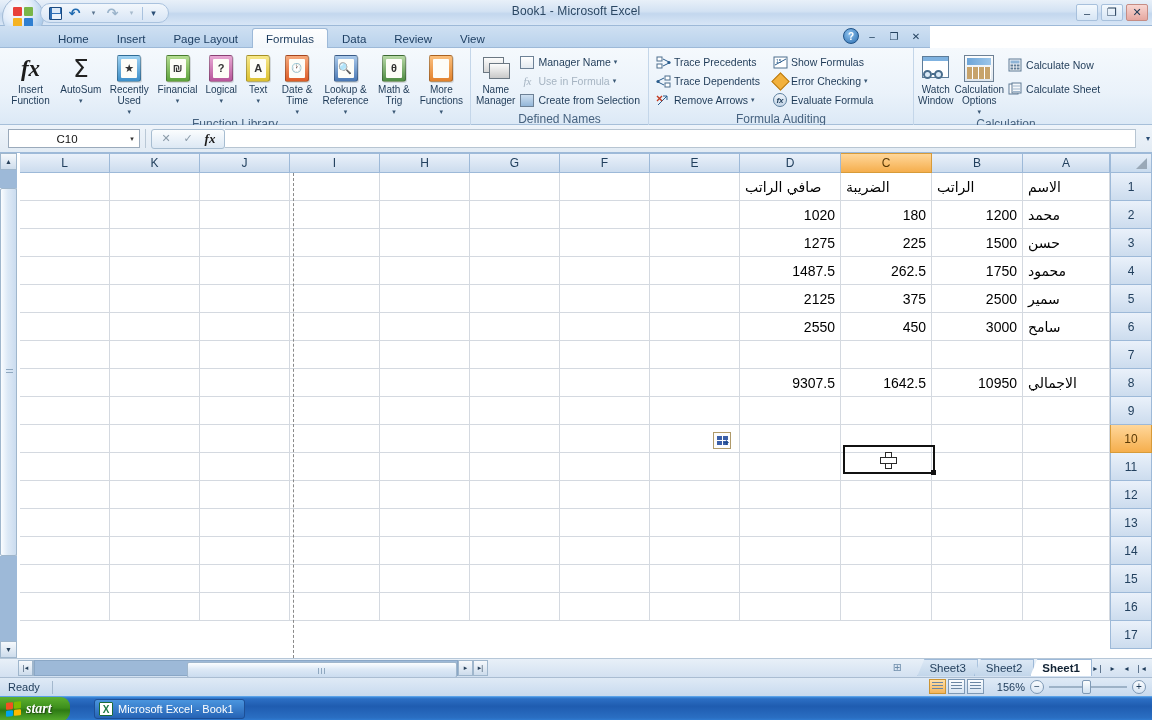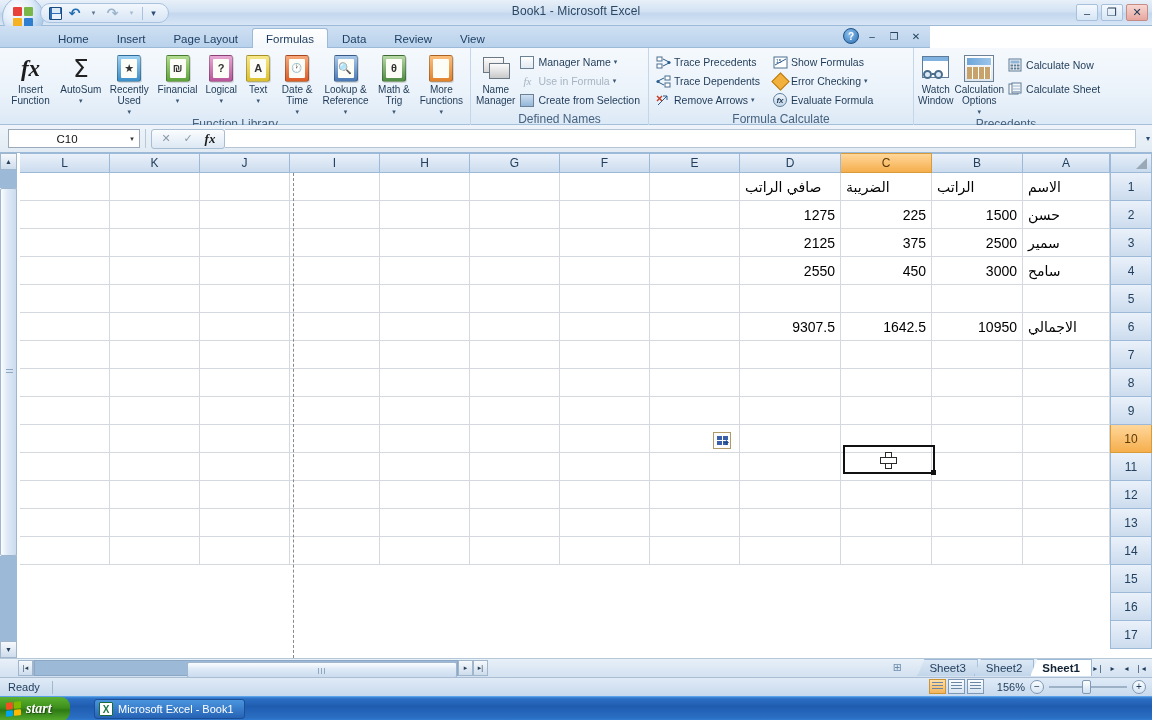--- a/index.html
+++ b/index.html
@@ -554,21 +554,21 @@
               <span class="caret">▾</span>
             </div>
             <div class="smallbtn">
               <span class="si">
                   <span class="ic-circ">fx</span>
                 </span>
               <span>Evaluate Formula</span>
             </div>
           </div>
         </div>
-        <div class="group-label">Formula Calculate</div>
+        <div class="group-label">Formula Auditing</div>
       </div>
 
       <div class="group" style="width:185px;">
         <div class="group-items">
           <div class="bigbtn" style="width:48px;">
             <div class="ic">
                 <span class="watch-ic">
                   <span class="win"></span>
                   <span class="bar"></span>
                   <span class="g1"></span>
@@ -606,21 +606,21 @@
                 <svg width="14" height="14" viewBox="0 0 14 14">
                     <rect x="1" y="2" width="9" height="10" fill="#fff" stroke="#5e7b95"></rect>
                     <rect x="4" y="1" width="9" height="10" fill="#f5f8fb" stroke="#5e7b95"></rect>
                     <path d="M5 4 H12 M5 7 H12 M5 9.5 H12" stroke="#9fb6cc"></path>
                   </svg>
               </span>
               <span>Calculate Sheet</span>
             </div>
           </div>
         </div>
-        <div class="group-label">Precedents</div>
+        <div class="group-label">Calculation</div>
       </div>
 
     </div>
   </div>
 
   <div class="fbar">
     <div class="namebox">
       <span class="val">C10</span>
       <span class="dd">▾</span>
     </div>
@@ -695,37 +695,65 @@
         <div class="cell" style="width:90px;"></div>
         <div class="cell" style="width:90px;"></div>
         <div class="cell" style="width:90px;"></div>
         <div class="cell" style="width:90px;"></div>
         <div class="cell ar" style="width:101px;">صافي الراتب</div>
         <div class="cell ar" style="width:91px;">الضريبة</div>
         <div class="cell ar" style="width:91px;">الراتب</div>
         <div class="cell ar" style="width:87px;">الاسم</div>
       </div>
 
+      <div class="crow">
+        <div class="cell" style="width:90px;"></div>
+        <div class="cell" style="width:90px;"></div>
+        <div class="cell" style="width:90px;"></div>
+        <div class="cell" style="width:90px;"></div>
+        <div class="cell" style="width:90px;"></div>
+        <div class="cell" style="width:90px;"></div>
+        <div class="cell" style="width:90px;"></div>
+        <div class="cell" style="width:90px;"></div>
+        <div class="cell num" style="width:101px;">1020</div>
+        <div class="cell num" style="width:91px;">180</div>
+        <div class="cell num" style="width:91px;">1200</div>
+        <div class="cell ar" style="width:87px;">محمد</div>
+      </div>
 
 
       <div class="crow">
         <div class="cell" style="width:90px;"></div>
         <div class="cell" style="width:90px;"></div>
         <div class="cell" style="width:90px;"></div>
         <div class="cell" style="width:90px;"></div>
         <div class="cell" style="width:90px;"></div>
         <div class="cell" style="width:90px;"></div>
         <div class="cell" style="width:90px;"></div>
         <div class="cell" style="width:90px;"></div>
         <div class="cell num" style="width:101px;">1275</div>
         <div class="cell num" style="width:91px;">225</div>
         <div class="cell num" style="width:91px;">1500</div>
         <div class="cell ar" style="width:87px;">حسن</div>
       </div>
 
+      <div class="crow">
+        <div class="cell" style="width:90px;"></div>
+        <div class="cell" style="width:90px;"></div>
+        <div class="cell" style="width:90px;"></div>
+        <div class="cell" style="width:90px;"></div>
+        <div class="cell" style="width:90px;"></div>
+        <div class="cell" style="width:90px;"></div>
+        <div class="cell" style="width:90px;"></div>
+        <div class="cell" style="width:90px;"></div>
+        <div class="cell num" style="width:101px;">1487.5</div>
+        <div class="cell num" style="width:91px;">262.5</div>
+        <div class="cell num" style="width:91px;">1750</div>
+        <div class="cell ar" style="width:87px;">محمود</div>
+      </div>
 
       <div class="crow">
         <div class="cell" style="width:90px;"></div>
         <div class="cell" style="width:90px;"></div>
         <div class="cell" style="width:90px;"></div>
         <div class="cell" style="width:90px;"></div>
         <div class="cell" style="width:90px;"></div>
         <div class="cell" style="width:90px;"></div>
         <div class="cell" style="width:90px;"></div>
         <div class="cell" style="width:90px;"></div>

